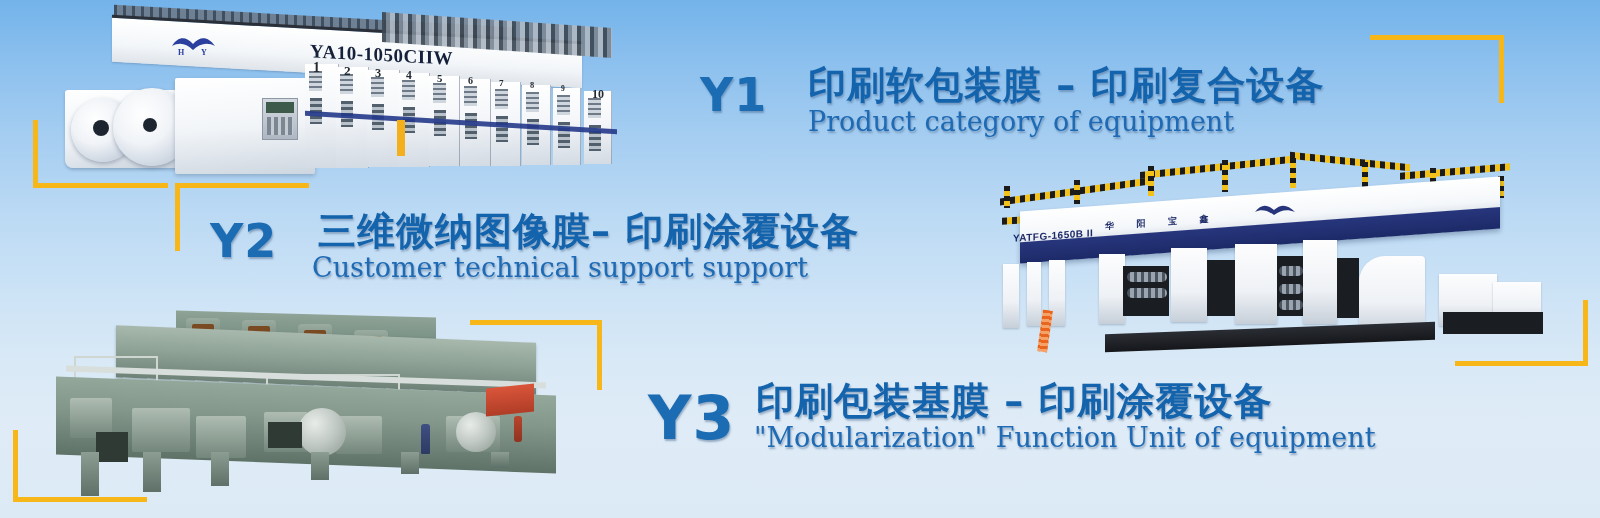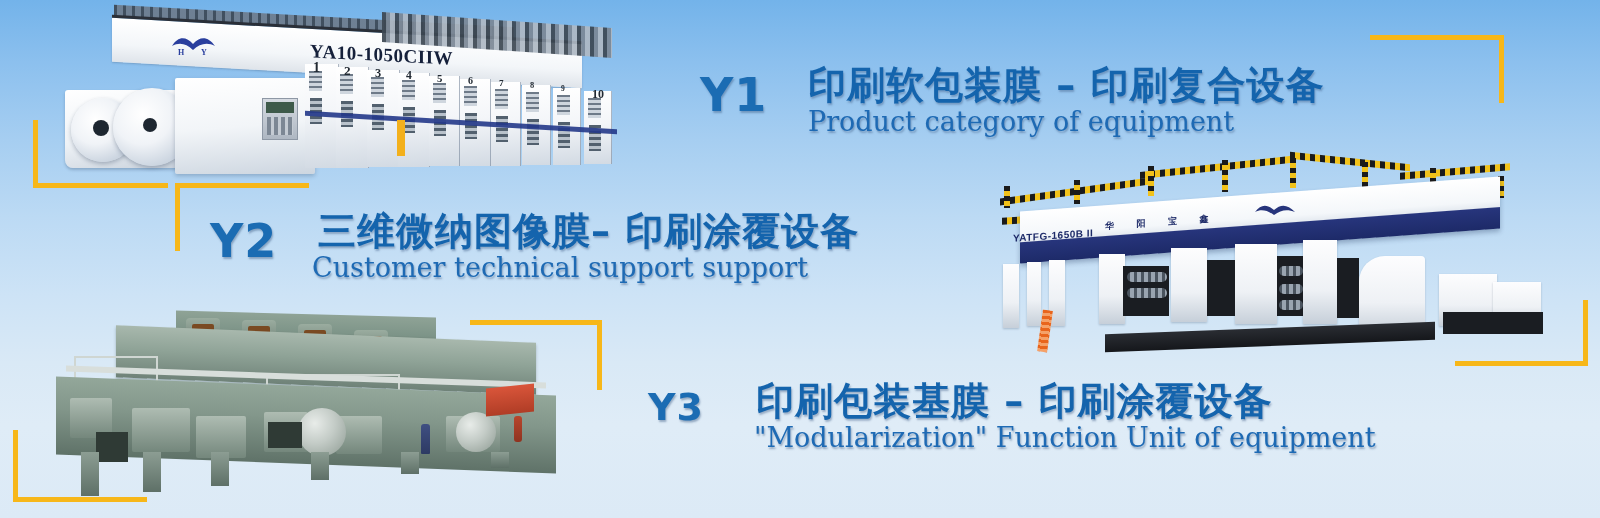--- a/index.html
+++ b/index.html
@@ -275,21 +275,21 @@
   #group-y1 .ycode{position:absolute;left:0;top:6px;font-size:46px;letter-spacing:1px;}
   #group-y1 .cn{position:absolute;left:108px;top:0;font-size:38px;letter-spacing:1px;}
   #group-y1 .en{position:absolute;left:108px;top:42px;font-size:27px;letter-spacing:0px;}
 
   #group-y2{left:210px;top:212px;}
   #group-y2 .ycode{position:absolute;left:0;top:6px;font-size:46px;letter-spacing:1px;}
   #group-y2 .cn{position:absolute;left:108px;top:0;font-size:38px;letter-spacing:1px;}
   #group-y2 .en{position:absolute;left:102px;top:42px;font-size:27px;}
 
   #group-y3{left:648px;top:382px;}
-  #group-y3 .ycode{position:absolute;left:0;top:6px;font-size:38px;letter-spacing:1px;}
+  #group-y3 .ycode{position:absolute;left:0;top:6px;font-size:60px;letter-spacing:1px;}
   #group-y3 .cn{position:absolute;left:108px;top:0;font-size:38px;letter-spacing:1px;}
   #group-y3 .en{position:absolute;left:106px;top:42px;font-size:27px;}
 </style>
 </head>
 <body>
 
 <div id="banner">
 
   <div id="brackets">
       <div class="rule h" style="left: 140px; top: 183px; width: 28px; height: 5px; background: rgb(247, 183, 25);"></div>

